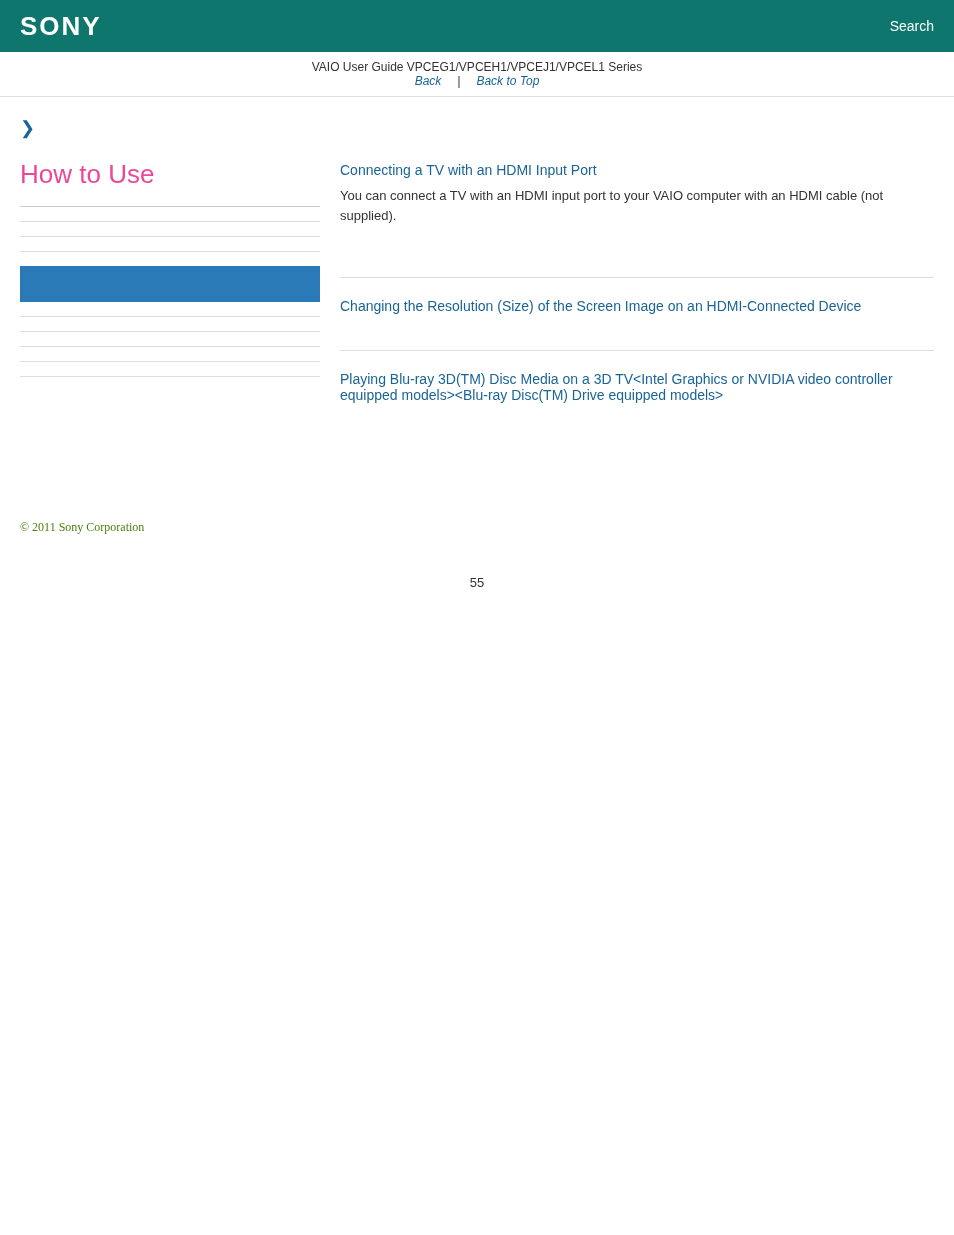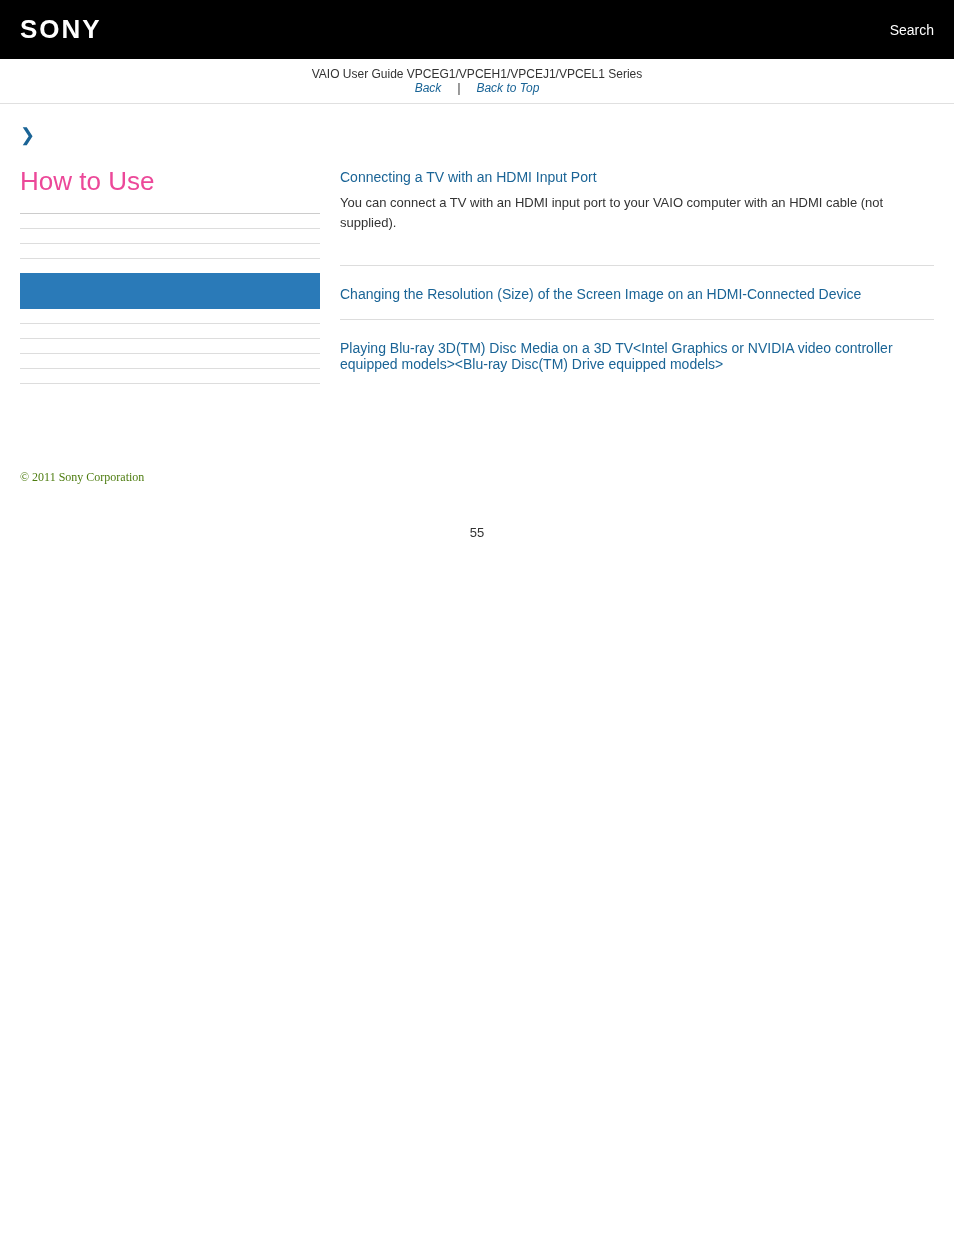--- a/index.html
+++ b/index.html
@@ -12,26 +12,26 @@
       font-family: Arial, Helvetica, sans-serif;
       font-size: 13px;
       color: #333;
       background: #fff;
       width: 954px;
       min-height: 1235px;
     }
 
     
     .header {
-      background: #000000;
+      background: #0f766e;
       display: flex;
       align-items: center;
       justify-content: space-between;
       padding: 10px 20px;
-      height: 59px;
+      height: 52px;
     }
 
     .sony-logo {
       color: #fff;
       font-size: 26px;
       font-weight: bold;
       font-family: 'Arial Black', Arial, sans-serif;
       letter-spacing: 2px;
     }
 
@@ -132,21 +132,21 @@
 
     .article-description {
       font-size: 13px;
       color: #333;
       line-height: 1.5;
       margin-bottom: 24px;
     }
 
     .article-section {
       border-bottom: 1px solid #ddd;
-      padding-bottom: 9px;
+      padding-bottom: 28px;
       margin-bottom: 20px;
     }
 
     .article-section:last-child {
       border-bottom: none;
     }
 
     
     .footer {
       padding: 20px;

